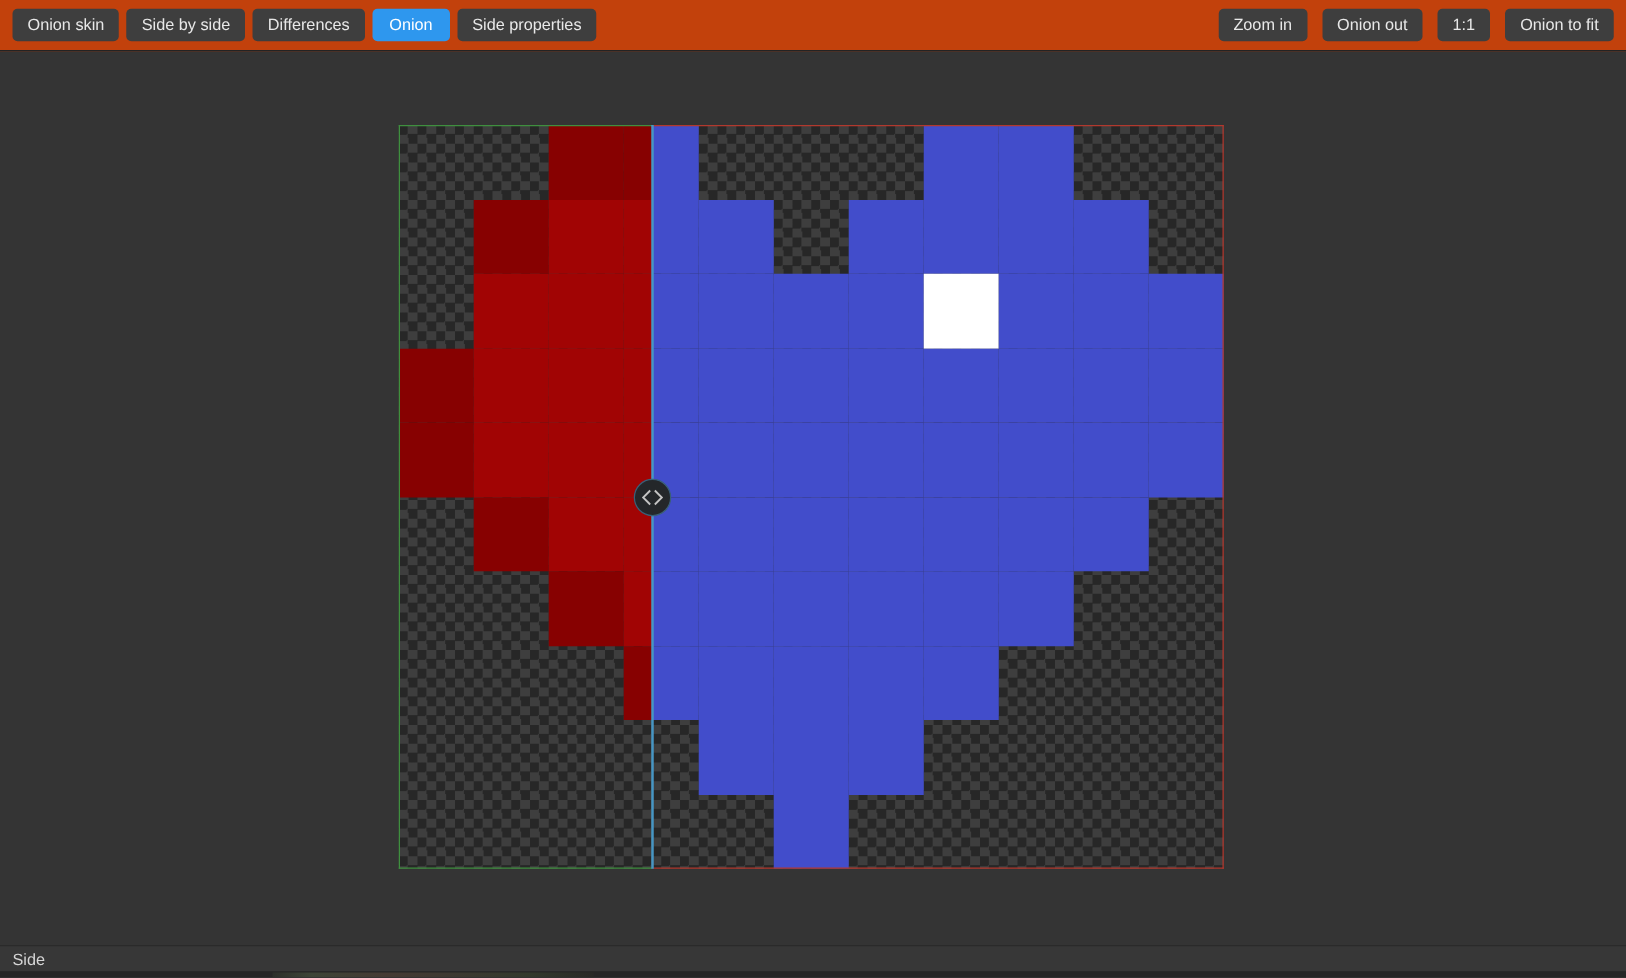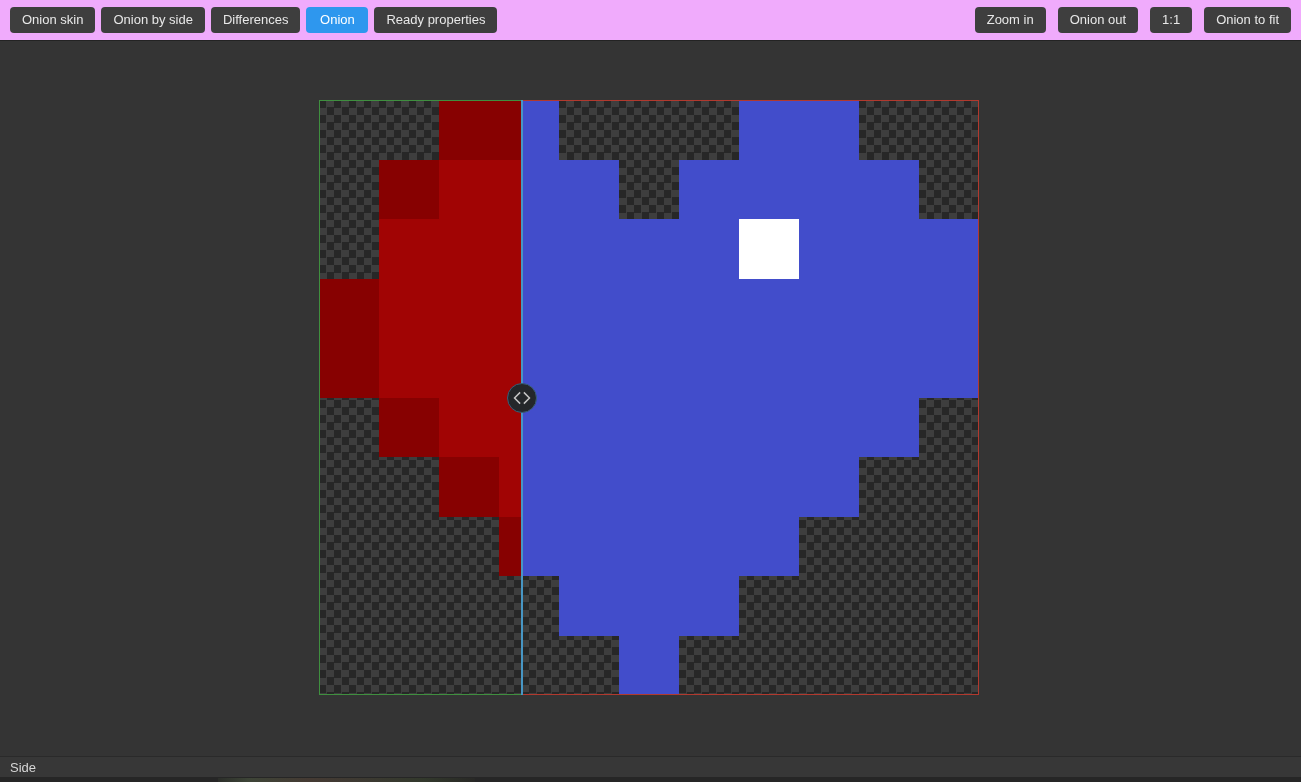--- a/index.html
+++ b/index.html
@@ -3,21 +3,21 @@
 <meta charset="utf-8">
 <style>
   html,body{margin:0;padding:0}
   body{
     width:1301px;height:782px;position:relative;overflow:hidden;
     background:#343434;font-family:"Liberation Sans",sans-serif;
   }
   
   .toolbar{
     position:absolute;top:0;left:0;width:1301px;height:41px;
-    background:#f0abfc;border-bottom:1px solid #232323;
+    background:#c2410c;border-bottom:1px solid #232323;
     display:flex;align-items:center;justify-content:space-between;
     padding:0 10px;box-sizing:border-box;
   }
   .btn-group{display:flex;align-items:center}
   .btn-group.left{gap:6px}
   .btn-group.right{gap:12px}
   .tbtn{
     height:26px;padding:0 12px;background:#3e3e3e;color:#e8e8e8;
     font-size:13px;line-height:26px;border:none;border-radius:4px;
     font-family:inherit;white-space:nowrap;cursor:default;
@@ -59,24 +59,24 @@
     position:absolute;left:218px;bottom:0;width:257px;height:4px;opacity:.65;
     background:linear-gradient(90deg,#2f332c,#4a5540 12%,#55453a 35%,#4a4438 55%,#39432f 80%,#2a2a26);
   }
 </style>
 </head>
 <body>
 
 <div class="toolbar">
   <div class="btn-group left" id="view-mode-buttons">
       <button class="tbtn">Onion skin</button>
-      <button class="tbtn">Onion by side</button>
+      <button class="tbtn">Side by side</button>
       <button class="tbtn">Differences</button>
       <button class="tbtn active" style="background: rgb(46, 151, 238);">Onion</button>
-      <button class="tbtn">Ready properties</button>
+      <button class="tbtn">Side properties</button>
     </div>
   <div class="btn-group right" id="zoom-buttons">
       <button class="tbtn">Zoom in</button>
       <button class="tbtn">Onion out</button>
       <button class="tbtn">1:1</button>
       <button class="tbtn">Onion to fit</button>
     </div>
 </div>
 
 <div class="canvas">

